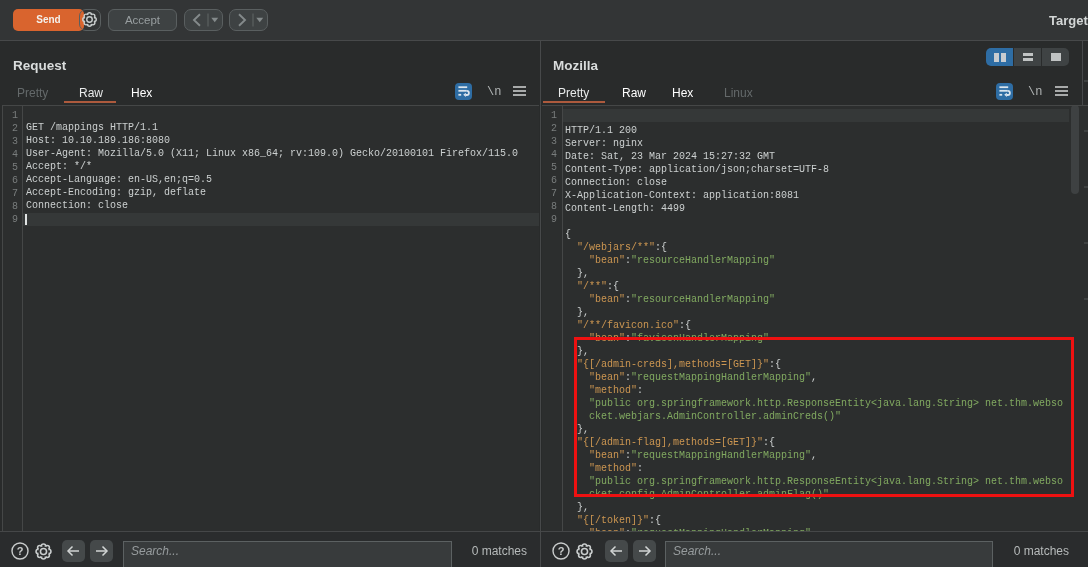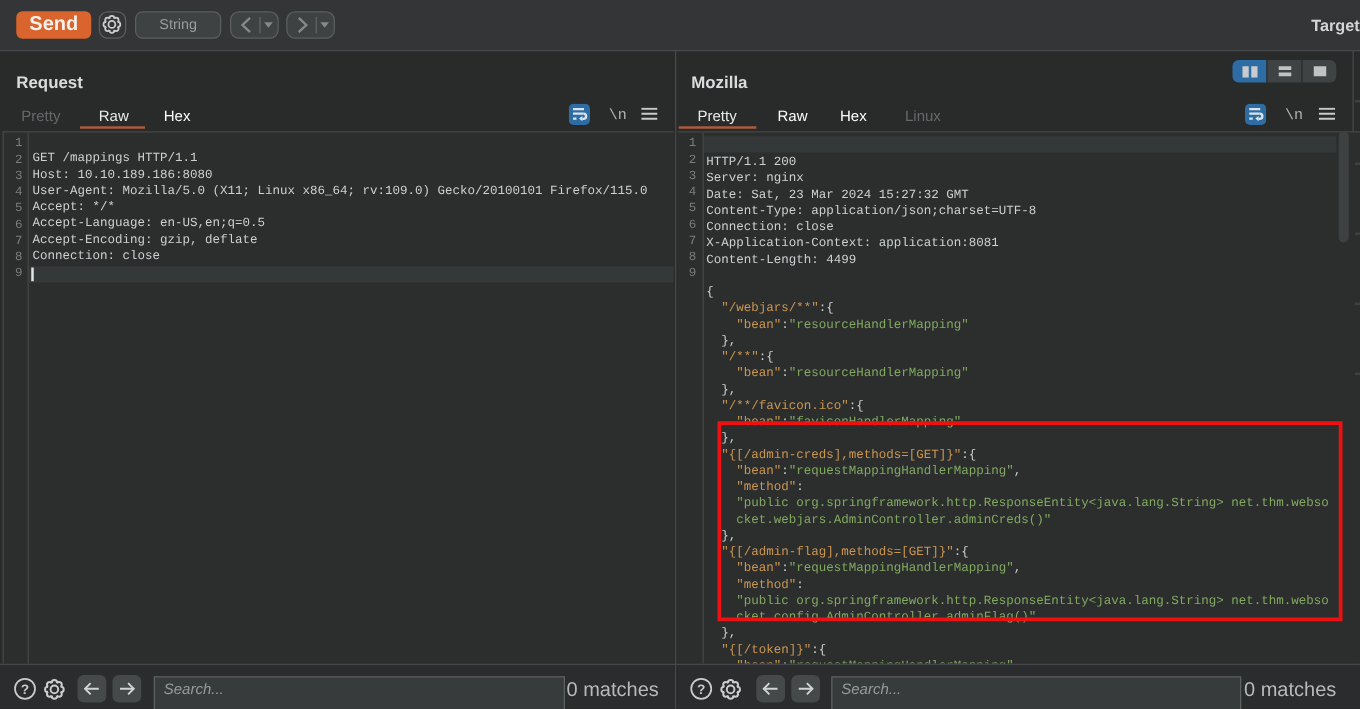--- a/index.html
+++ b/index.html
@@ -1,35 +1,35 @@
 <!DOCTYPE html>
 <html><head><meta charset="utf-8"><style>
 *{margin:0;padding:0;box-sizing:border-box}
 html,body{width:1088px;height:567px;overflow:hidden;background:#292b2b;font-family:"Liberation Sans",sans-serif}
 .abs{position:absolute}
 #topbar{left:0;top:0;width:1088px;height:41px;background:#333536;border-bottom:1px solid #47494a}
 .btn{position:absolute;top:9px;height:22px;border-radius:7px;border:1px solid #5a5f60;background:#3e4243}
-#send{left:13px;top:9px;width:60px;height:22px;background:#d9642e;border:none;border-radius:5px;color:#f4f1ec;font-weight:bold;font-size:16px;text-align:center;line-height:22px}
+#send{left:13px;top:9px;width:71px;height:22px;background:#d9642e;border:none;border-radius:5px;color:#f4f1ec;font-weight:bold;font-size:10px;text-align:center;line-height:22px}
 #gearbtn{left:79px;width:22px}
 #cancel{left:108px;width:69px;border-radius:6px;color:#989ea0;font-size:11.5px;text-align:center;line-height:21px}
 #target{left:1049px;top:13px;color:#d3d6d6;font-weight:bold;font-size:13px}
 .panel-title{position:absolute;color:#d9dcdc;font-weight:bold;font-size:13.5px}
 .tab{position:absolute;font-size:12px;color:#ffffff;top:86px}
 .tab.sel{color:#e9ebeb}
 .tab.dis{color:#64696a}
 .underline{position:absolute;top:101px;height:2px;background:#ad5a3d}
 .editor{position:absolute;top:105px;background:#2c2e2e;border-top:1px solid #454747;overflow:hidden}
 .code{position:absolute;font:10px/13px "Liberation Mono",monospace;white-space:pre;color:#ccd0d0}
 .gut{position:absolute;font:10px/13px "Liberation Mono",monospace;color:#797d7d;text-align:right;white-space:pre}
 .k{color:#cc9651}
 .s{color:#81a960}
 .botbar{position:absolute;top:531px;height:36px;background:#2a2c2d;border-top:1px solid #454748}
 .navbtn{position:absolute;top:8px;width:23px;height:22px;background:#45494a;border-radius:5px}
 .searchbox{position:absolute;top:9px;height:37px;background:#383b3c;border:1px solid #5c6162;color:#979c9e;font-style:italic;font-size:12px;line-height:19px;padding-left:7px}
-.matches{position:absolute;top:12px;font-size:16px;color:#b6baba}
+.matches{position:absolute;top:12px;font-size:12px;color:#b6baba}
 #redbox{position:absolute;left:574px;top:337px;width:500px;height:160px;border:3px solid #ee1111}
 .hl{position:absolute;background:#353838;height:13px}
 svg{display:block}
 </style></head>
 <body>
 <div class="abs" id="topbar"></div>
 <div class="abs" id="send">Send</div>
 <div class="btn" id="gearbtn" style="background:transparent">
     <svg style="left:1px;top:1px" width="19" height="19" viewBox="0 0 20 20">
       <g stroke="#c9cdcd" stroke-width="1.5" fill="none">
@@ -39,21 +39,21 @@
         <circle cx="6.46" cy="13.54" r="2.1"></circle>
         <circle cx="5.00" cy="10.00" r="2.1"></circle>
         <circle cx="6.46" cy="6.46" r="2.1"></circle>
         <circle cx="10.00" cy="5.00" r="2.1"></circle>
         <circle cx="13.54" cy="6.46" r="2.1"></circle>
       </g>
       <circle cx="10" cy="10" r="5.1" fill="#333536"></circle>
       <circle cx="10" cy="10" r="2.9" stroke="#c9cdcd" stroke-width="1.5" fill="none"></circle>
     </svg>
   </div>
-<div class="btn" id="cancel">String</div>
+<div class="btn" id="cancel">Accept</div>
 <div class="btn" id="prevbtn" style="left:184px;width:39px">
     <svg width="37" height="20" viewBox="0 0 37 20">
 <polyline points="15,4.3 9,10 15,15.7" stroke="#848a8b" stroke-width="1.9" fill="none"></polyline>
 <line x1="23" y1="3.5" x2="23" y2="16.5" stroke="#616667" stroke-width="1"></line>
 <polygon points="26.3,7.8 33.2,7.8 29.75,12.2" fill="#848a8b"></polygon>
 </svg>
   </div>
 <div class="btn" id="nextbtn" style="left:228.5px;width:39px">
     <svg width="37" height="20" viewBox="0 0 37 20">
 <polyline points="9,4.3 15,10 9,15.7" stroke="#848a8b" stroke-width="1.9" fill="none"></polyline>

